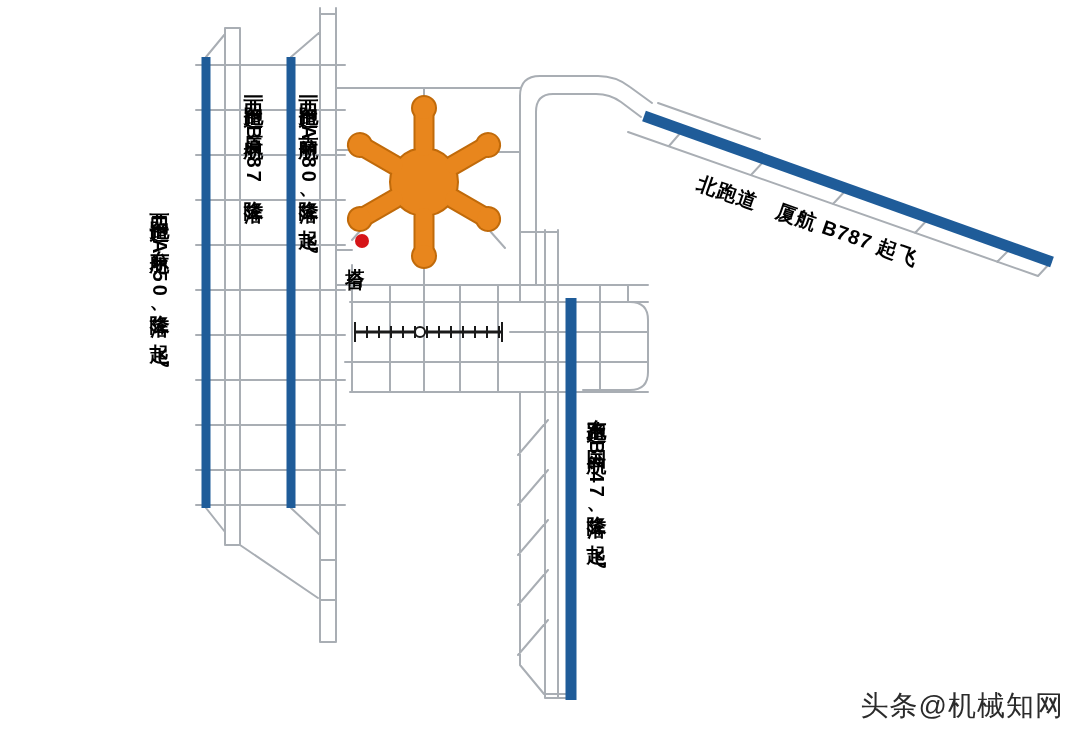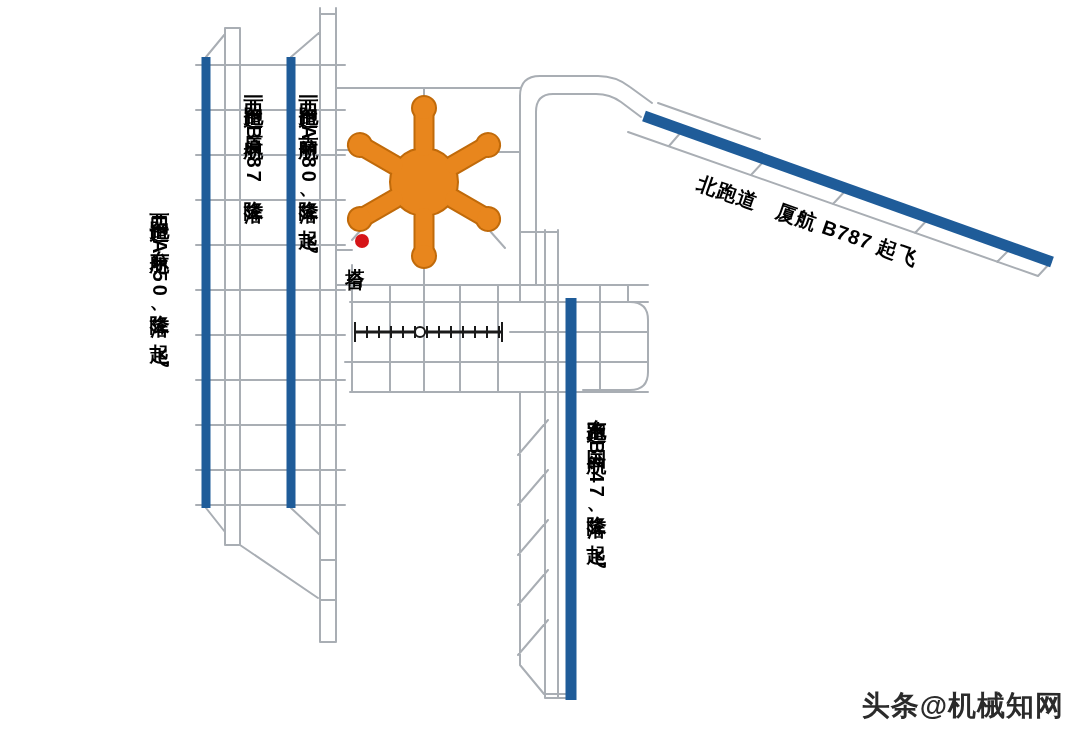--- a/index.html
+++ b/index.html
@@ -28,21 +28,21 @@
     font-weight:bold; font-size:20px; letter-spacing:1px;
     color:var(--label-color,#000000); white-space:nowrap;
   }
   .tower-label { left:346px; top:252px; font-size:19px; }
   .lbl-west2 { left:150px; top:198px; }
   .lbl-west1-xm { left:244px; top:84px; }
   .lbl-west1-cz { left:299px; top:84px; }
   .lbl-east { left:587px; top:402px; }
   .watermark {
     position:absolute; right:16px; bottom:12px;
-    font-size:28px; font-weight:bold; letter-spacing:1px;
+    font-size:28px; font-weight:normal; letter-spacing:1px;
     color:var(--watermark-color,#2b2b2b);
   }
 </style>
 </head>
 <body>
 
 <div class="stage">
 
   <svg class="map" width="1080" height="737" viewBox="0 0 1080 737">
     <defs>

